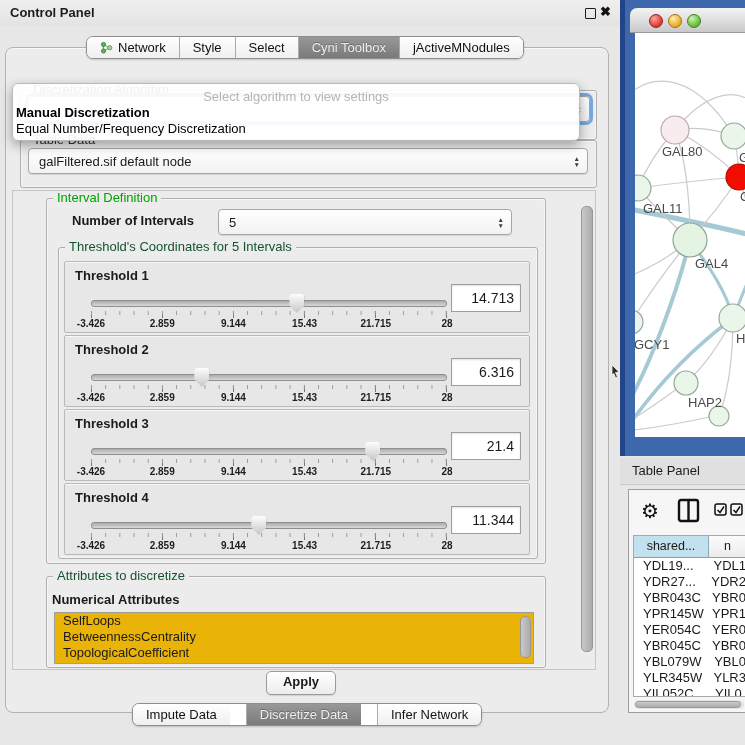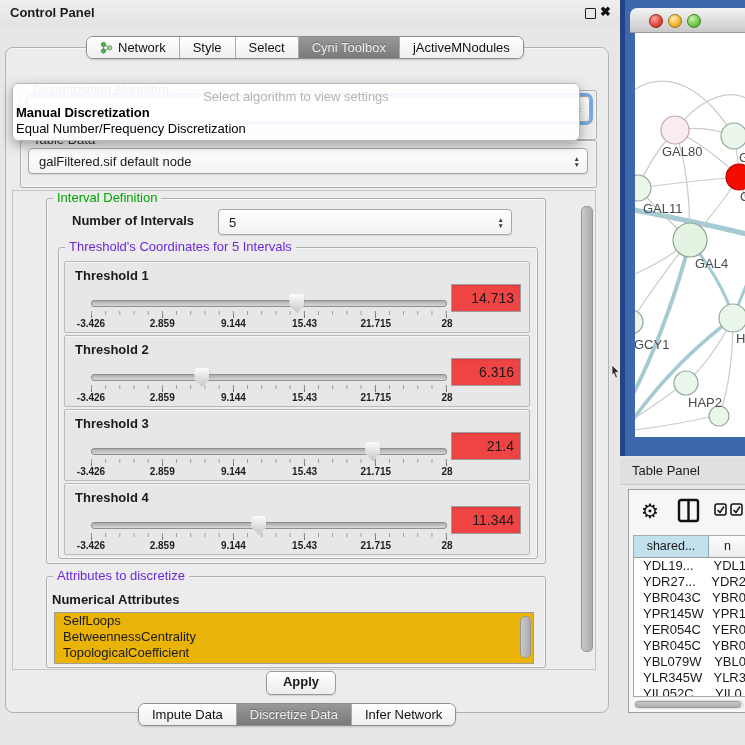--- a/index.html
+++ b/index.html
@@ -19,27 +19,27 @@
       border:1px solid #B3B3B3;border-radius:8px;box-shadow:inset 0 1px 0 #F8F8F8;}
 
   
   .seg-tabs{display:flex;border:1px solid #8E8E8E;border-radius:7px;overflow:hidden;
       background:#FFF;box-shadow:0 1px 2px rgba(0,0,0,0.18);z-index:10;}
   .seg{padding:3px 13px;background:linear-gradient(#FFFFFF,#EFEFEF);border-left:1px solid #ABABAB;
       display:flex;align-items:center;gap:5px;white-space:nowrap;color:#111;}
   .seg:first-child{border-left:none;}
   .seg.selected{background:linear-gradient(#989898,#7A7A7A);color:#EDEDED;text-shadow:0 -1px 0 rgba(0,0,0,0.25);}
   #top-tabs{left:86px;top:36px;}
-  #bottom-tabs{left:138px;top:703px;}
+  #bottom-tabs{left:132px;top:703px;gap:16px;}
 
   
   .group{border:1px solid #AFAFAF;border-radius:3px;box-shadow:inset 0 0 0 1px rgba(255,255,255,0.55);}
   .group-title{position:absolute;padding:0 4px;background:#ECECEC;line-height:14px;}
   .t-green{color:#00A400;}
-  .t-blue{color:#6d28d9;}
+  .t-blue{color:#14532d;}
   .t-dark{color:#333;}
 
   
   .combo{background:linear-gradient(#FFFFFF,#F2F2F2);border:1px solid #A6A6A6;border-radius:4px;
       display:flex;align-items:center;padding:0 10px;box-shadow:0 1px 1px rgba(0,0,0,0.10);}
   .combo .arrows{position:absolute;right:7px;top:50%;transform:translateY(-50%);
       display:flex;flex-direction:column;align-items:center;color:#3c3c3c;font-size:6.5px;line-height:5px;gap:1px;}
   .focus-ring{box-shadow:0 0 0 3px #77A8E0;}
 
   
@@ -62,21 +62,21 @@
       filter:drop-shadow(0 0 1px #808080);}
   .ticks-minor{position:absolute;left:0;right:0;top:17px;height:4px;border-right:1px solid #9A9A9A;
       background-image:linear-gradient(to right,#9A9A9A 1px,transparent 1px);background-size:4% 100%;}
   .ticks-major{position:absolute;left:0;right:0;top:17px;height:7px;border-right:1px solid #777;
       background-image:linear-gradient(to right,#777 1px,transparent 1px);background-size:20% 100%;}
   .scale{position:absolute;left:0;right:0;top:24px;height:12px;font-size:10px;font-weight:700;color:#1d1d1d;}
   .scale span{position:absolute;transform:translateX(-50%);white-space:nowrap;}
   .scale span:nth-child(1){left:0%;} .scale span:nth-child(2){left:20%;}
   .scale span:nth-child(3){left:40%;} .scale span:nth-child(4){left:60%;}
   .scale span:nth-child(5){left:80%;} .scale span:nth-child(6){left:100%;}
-  .value-box{position:absolute;right:8px;top:22px;width:62px;height:26px;background:#ef4444;
+  .value-box{position:absolute;right:8px;top:22px;width:62px;height:26px;background:#ffffff;
       border:1px solid #9E9E9E;font-size:14px;text-align:right;line-height:26px;padding-right:6px;
       box-shadow:inset 0 1px 2px rgba(0,0,0,0.12);}
 
   
   #attr-list{left:54px;top:612px;width:478px;height:50px;background:#eab308;border:1px solid #9E9E9E;overflow:hidden;}
   #attr-list .li{line-height:16px;padding-left:8px;}
   .vthumb{background:linear-gradient(to right,#C9C9C9,#ABABAB);border:1px solid #979797;border-radius:5px;}
 
   .push-btn{background:linear-gradient(#FFFFFF,#ECECEC);border:1px solid #9B9B9B;border-radius:5px;
       text-align:center;font-weight:600;line-height:20px;box-shadow:0 1px 1px rgba(0,0,0,0.12);}

